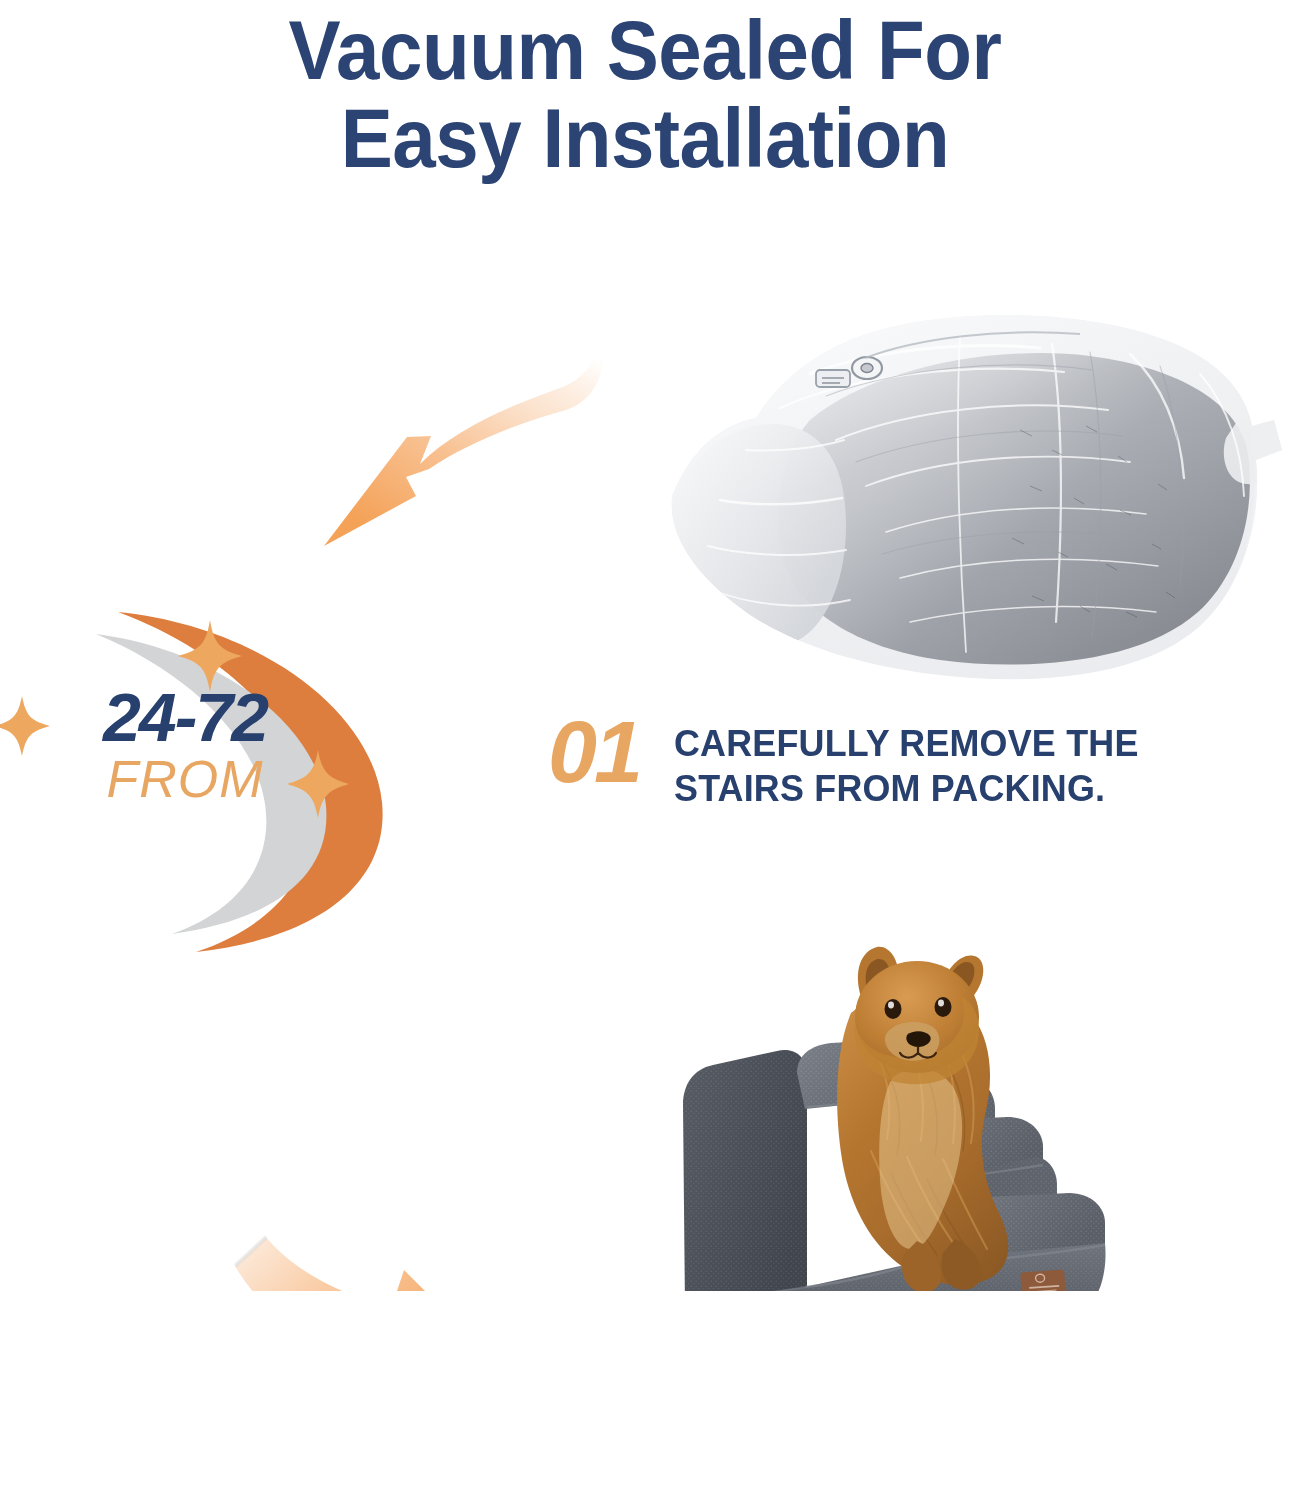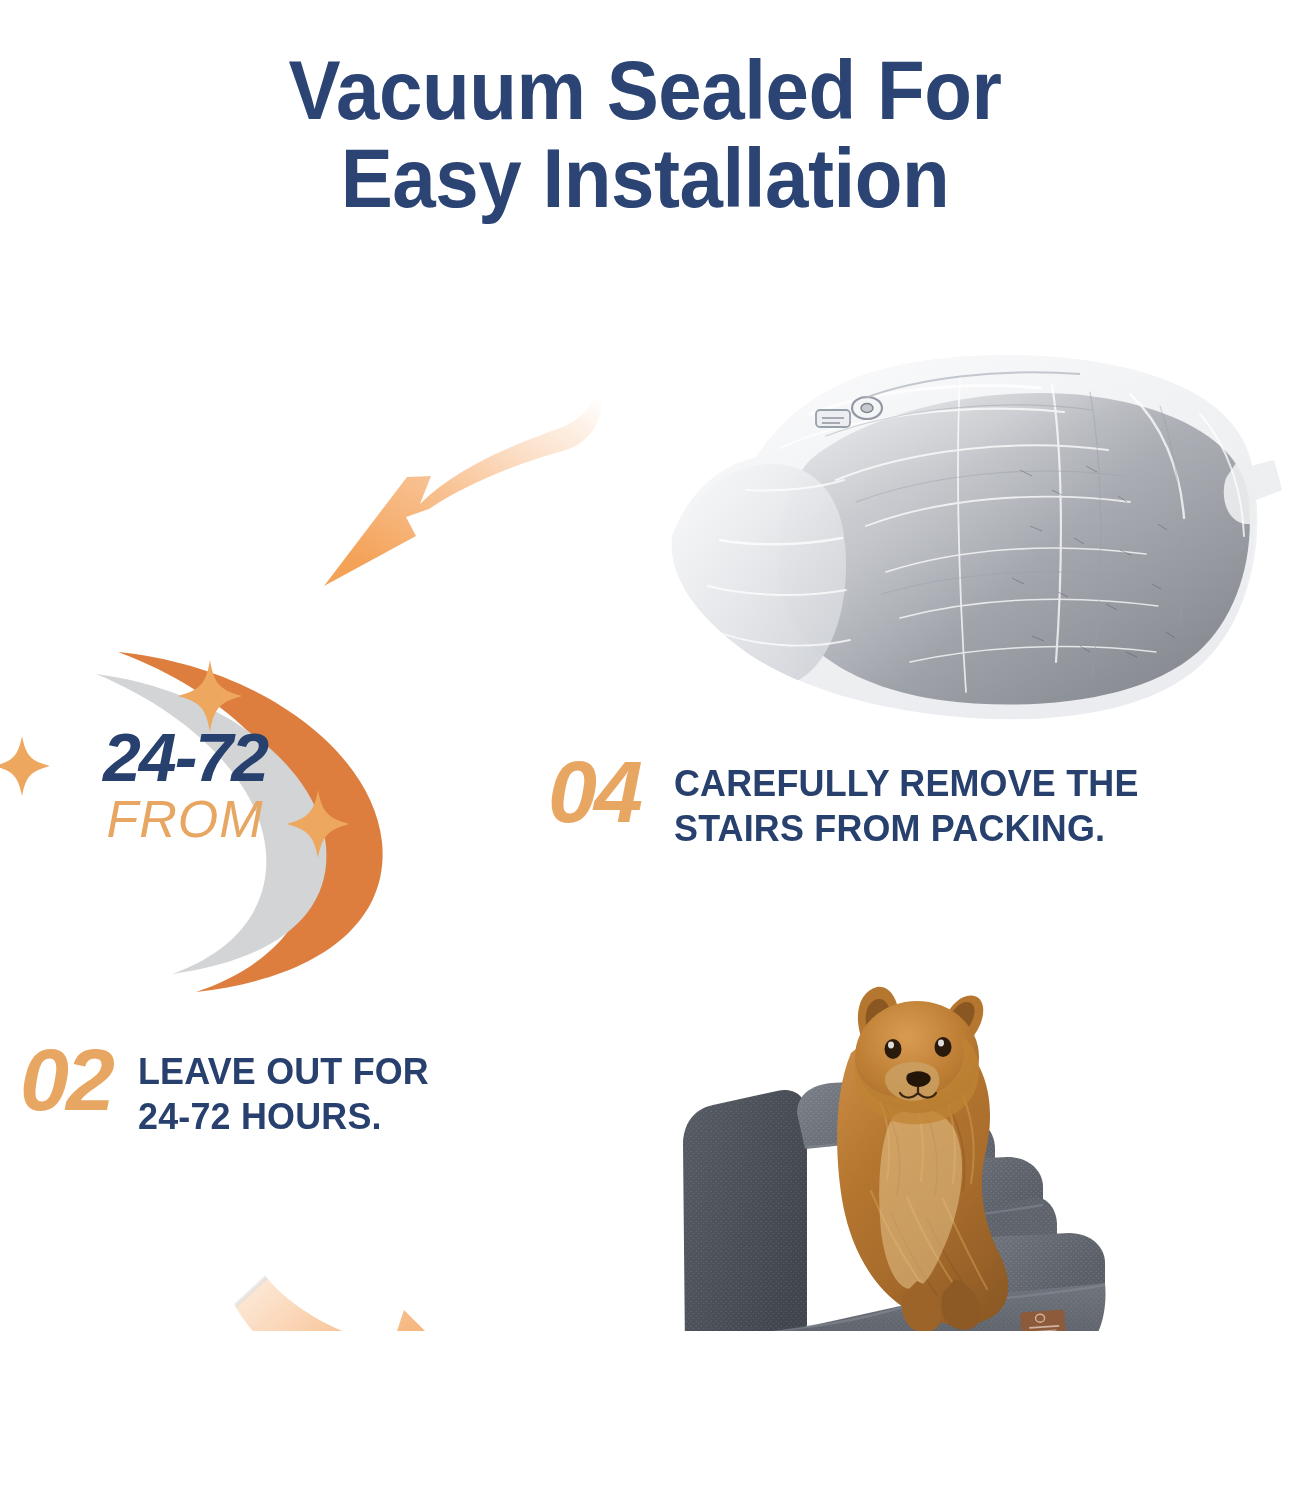--- a/index.html
+++ b/index.html
@@ -17,21 +17,20 @@
     overflow: hidden;
     color: #2b4474;
   }
 
   .stage {
     position: relative;
     width: 1290px;
     height: 1291px;
     background: #ffffff;
     overflow: hidden;
-    margin-top: 40px;
   }
 
   
   .headline {
     position: absolute;
     left: 0;
     top: 6px;
     width: 1290px;
     text-align: center;
     font-family: "Liberation Sans", sans-serif;
@@ -314,34 +313,27 @@
                C 314 206, 308 200, 287 194 C 308 188, 314 182, 318 160 Z" fill="#eda75f"></path>
     </svg>
 
     <div class="badge-text">
       <span class="badge-num">24-72</span>
       <span class="badge-word">FROM</span>
     </div>
   </div>
 
   <div class="step" id="step-01">
-    <span class="step-num">04</span>
+    <span class="step-num">01</span>
     <span class="step-text">
       <span>CAREFULLY REMOVE THE</span><br>
       <span>STAIRS FROM PACKING.</span>
     </span>
   </div>
 
-  <div class="step" id="step-02">
-    <span class="step-num">02</span>
-    <span class="step-text">
-      <span>LEAVE OUT FOR</span><br>
-      <span>24-72 HOURS.</span>
-    </span>
-  </div>
 
   <svg id="arrow-bottom" class="arrow" viewBox="0 0 340 256" aria-hidden="true">
     <defs>
       <linearGradient id="gradBot" x1="0.06" y1="0.06" x2="0.92" y2="0.88">
         <stop offset="0" stop-color="#f4a460" stop-opacity="0"></stop>
         <stop offset="0.28" stop-color="#f7b madness" stop-opacity="0"></stop>
         <stop offset="0.30" stop-color="#f6b47c" stop-opacity="0.34"></stop>
         <stop offset="0.64" stop-color="#f6ae70" stop-opacity="0.76"></stop>
         <stop offset="1" stop-color="#f4a258" stop-opacity="1"></stop>
       </linearGradient>

